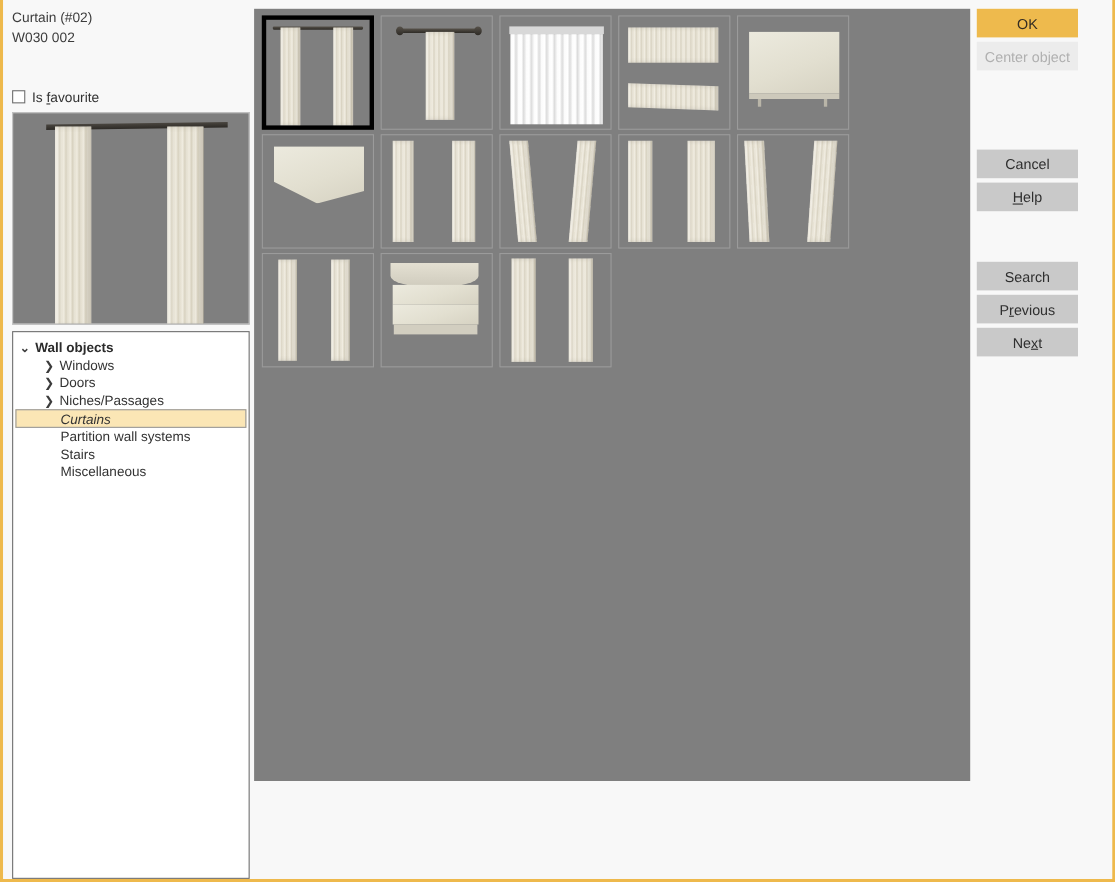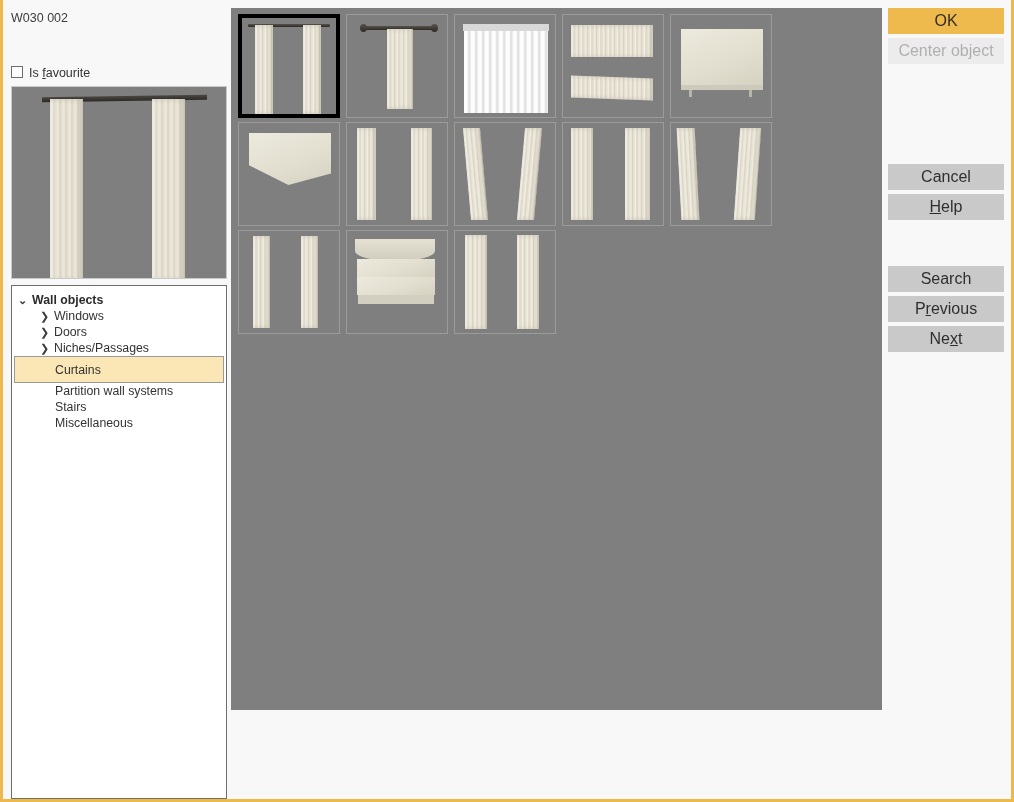--- a/index.html
+++ b/index.html
@@ -100,21 +100,21 @@
   .tree-item {
     display: flex; align-items: center;
     height: 16px; font-size: 12.3px; color: #333;
     padding-left: 8px; white-space: nowrap;
   }
   .tree-item.root { font-weight: bold; color: #2b2b2b; }
   .tree-item.child { padding-left: 28px; }
   .tree-item.leaf { padding-left: 43px; }
   .tree-item.sel {
     background: #fbe6b5; border: 1px solid #9a9a9a;
-    margin: 0 2px; padding-left: 40px; height: 27px;
+    margin: 0 2px; padding-left: 40px; height: 17px; font-style: italic;
   }
   .caret { width: 14px; display: inline-block; font-size: 11px; color: #3b3b3b; }
   .caret-down { margin-left: -2px; }
 
   
   .center {
     flex: 1; display: flex; flex-direction: column;
     padding: 8px 0 0 0;
     position: relative;
   }
@@ -167,43 +167,44 @@
   }
 
   
   .rightcol {
     width: 128px; min-width: 128px;
     padding: 8px 0 0 5px;
     display: flex; flex-direction: column;
     background: #f8f8f8;
   }
   .btn {
-    width: 116px; height: 26px;
+    width: 92px; height: 26px;
     display: flex; align-items: center; justify-content: center;
-    font-size: 16px; color: #2f2f2f;
+    font-size: 13px; color: #2f2f2f;
     background: #c9c9c9;
     border: none;
     margin-bottom: 4px;
     font-family: "Liberation Sans", sans-serif;
     cursor: default;
   }
   .btn.ok { background: #eeba4d; color: #342d23; height: 26px; }
   .btn.disabled { background: #ececec; color: #b0b0b0; }
-  .gap-lg { margin-top: 96px; }
+  .gap-lg { margin-top: 68px; }
   .gap-md { margin-top: 42px; }
 </style>
 </head>
 <body>
 
 <div class="window">
 
 
   <div class="body">
 
     <div class="leftcol">
+      <div class="obj-name">Curtain (#02)</div>
       <div class="obj-code">W030 002</div>
 
       <div class="fav-row">
         <span class="cb"></span>
         <span class="fav-label"><span>Is </span><span class="uline">f</span><span>avourite</span></span>
       </div>
 
       <div class="preview">
         <div class="pv-rod"></div>
         <div class="pv-panel l"></div>

